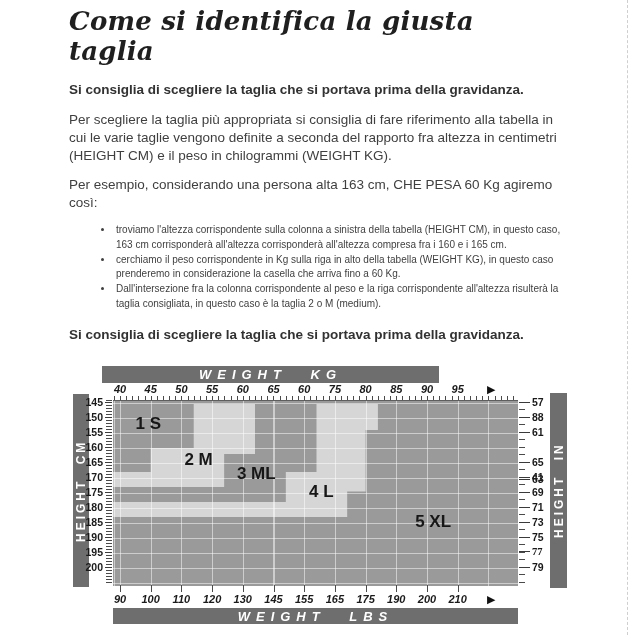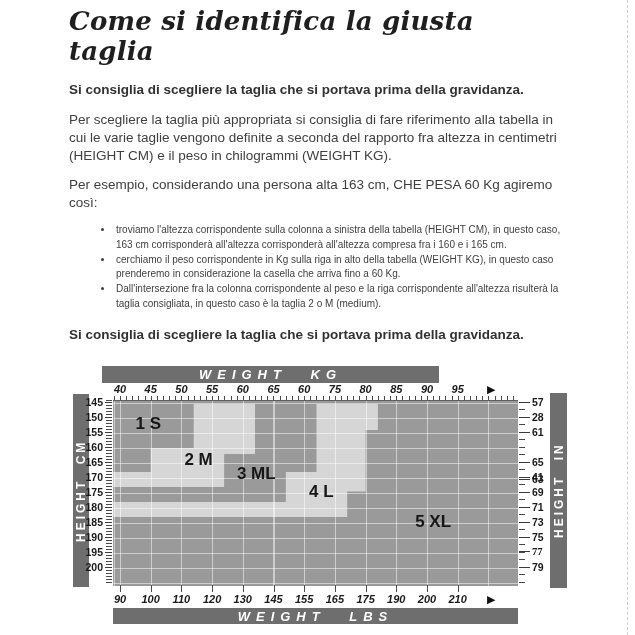--- a/index.html
+++ b/index.html
@@ -168,21 +168,21 @@
       <div class="side-label right-side" style="top: 35px;">
         <span class="dash" style="width: 11px;"></span>
         <span>57</span>
       </div>
       <div class="side-label left-side" style="top: 50px;">
         <span>150</span>
         <span class="dash" style="width: 7px;"></span>
       </div>
       <div class="side-label right-side" style="top: 50px;">
         <span class="dash" style="width: 11px;"></span>
-        <span>28</span>
+        <span>88</span>
       </div>
       <div class="side-label left-side" style="top: 65px;">
         <span>155</span>
         <span class="dash" style="width: 7px;"></span>
       </div>
       <div class="side-label right-side" style="top: 65px;">
         <span class="dash" style="width: 11px;"></span>
         <span>61</span>
       </div>
       <div class="side-label left-side" style="top: 80px;">

